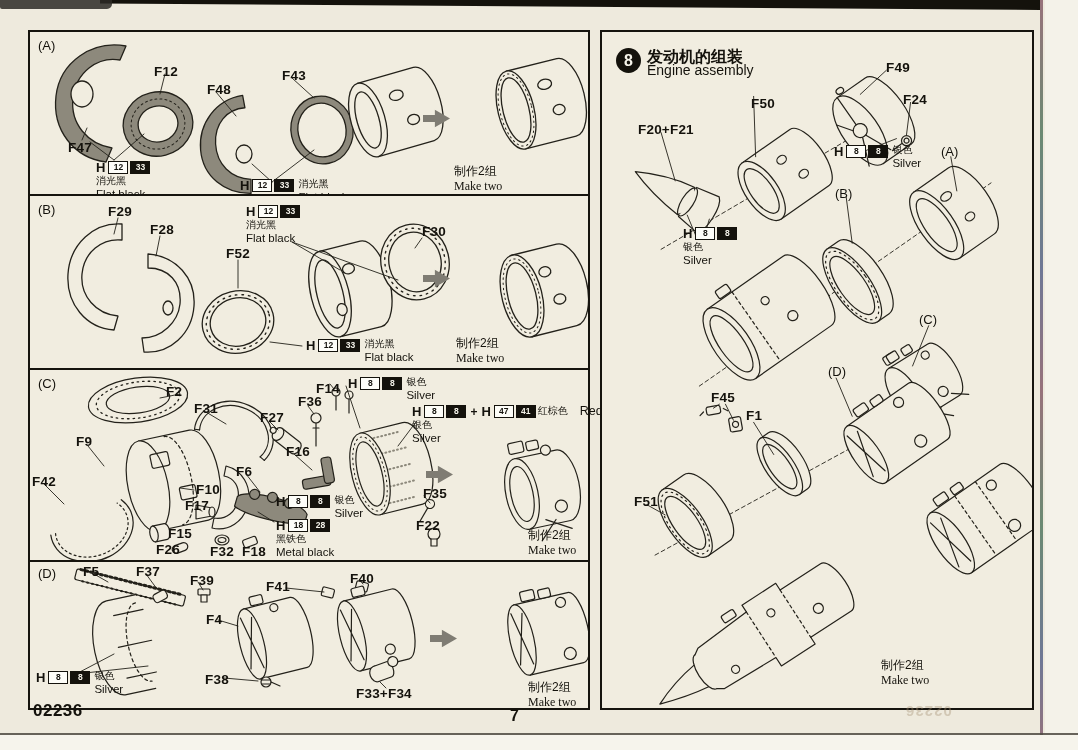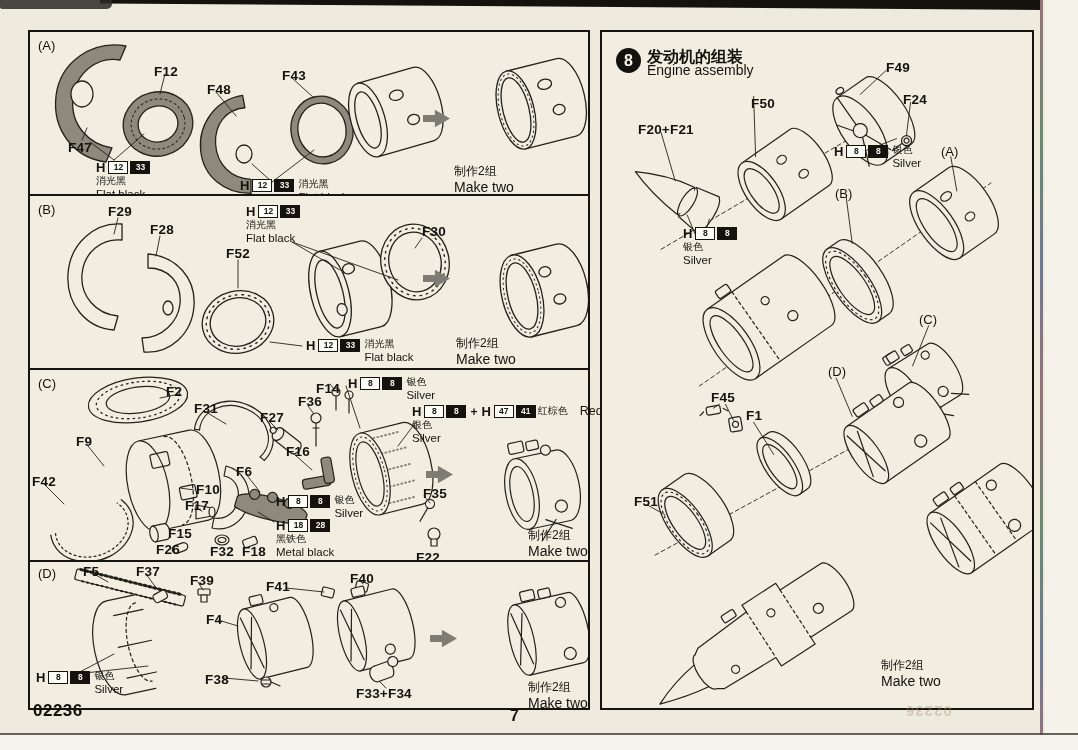--- a/index.html
+++ b/index.html
@@ -15,21 +15,21 @@
   .plus{font-size:12px;font-weight:700;margin:0 2px;}
   .nbox{display:inline-flex;align-items:center;justify-content:center;min-width:16px;height:11px;
         padding:0 1px;border:1.1px solid #14120c;background:#fdfdf8;font-size:8.5px;font-weight:700;line-height:1;}
   .nbox.dark{background:#14120c;color:#f5f3ea;border-color:#14120c;}
   .cn{font-size:10px;line-height:1.25;}
   .en{font-size:11.5px;line-height:1.2;}
   .sidecol{display:flex;flex-direction:column;}
   .chip-side{display:flex;gap:4px;align-items:flex-start;}
   .mk{position:absolute;}
   .mk .cn{font-size:12px;}
-  .mk .en{font-size:14px;}
+  .mk .en{font-size:12px;font-family:Liberation Serif, serif;}
   .arrow{position:absolute;width:27px;height:21px;background:#7f7c73;
          clip-path:polygon(0 33%,44% 33%,44% 8%,100% 50%,44% 92%,44% 67%,0 67%);}
   .stepnum{position:absolute;left:14px;top:16px;width:25px;height:25px;border-radius:50%;
            background:#14120c;color:#f6f4ea;font-size:16px;font-weight:700;
            display:flex;align-items:center;justify-content:center;}
   .steptitle-cn{position:absolute;left:45px;top:15px;font-size:16px;font-weight:700;}
   .steptitle-en{position:absolute;left:45px;top:30px;font-size:14px;font-weight:400;}
   .footer-kit{position:absolute;left:33px;top:701px;font-size:17px;font-weight:700;letter-spacing:.5px;}
   .footer-page{position:absolute;left:510px;top:707px;font-size:16px;font-weight:700;}
   .footer-rule{position:absolute;left:0;top:733px;width:1078px;height:2px;background:#4d4a42;opacity:.85;}
@@ -391,21 +391,21 @@
     <div class="chip" style="left:246px;top:148px;">
       <div class="row">
           <span class="h">H</span>
           <span class="nbox">18</span>
           <span class="nbox dark">28</span>
         </div>
       <div class="cn">黑铁色</div>
       <div class="en">Metal black</div>
     </div>
     <span class="plbl" style="left:393px;top:116px;">F35</span>
-    <span class="plbl" style="left:386px;top:180px;">F22</span>
+    <span class="plbl" style="left:386px;top:148px;">F22</span>
     <div class="arrow" style="left:396px;top:94px;"></div>
     <div class="mk" style="left:498px;top:158px;">
       <div class="cn">制作2组</div>
       <div class="en">Make two</div>
     </div>
   </div>
 
   <div class="box" style="left:28px;top:560px;width:558px;height:146px;">
     <svg class="art" viewBox="0 0 558 146">
       <g stroke="#23211a" stroke-width="1.2" fill="none" stroke-linejoin="round" stroke-linecap="round">

